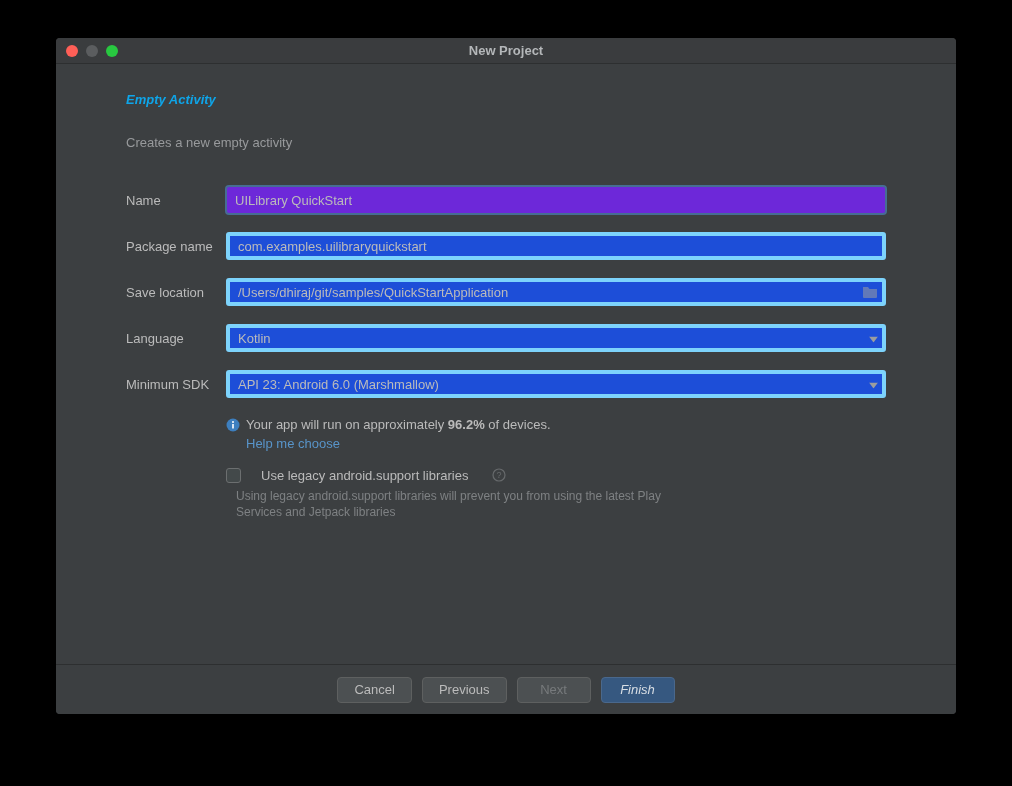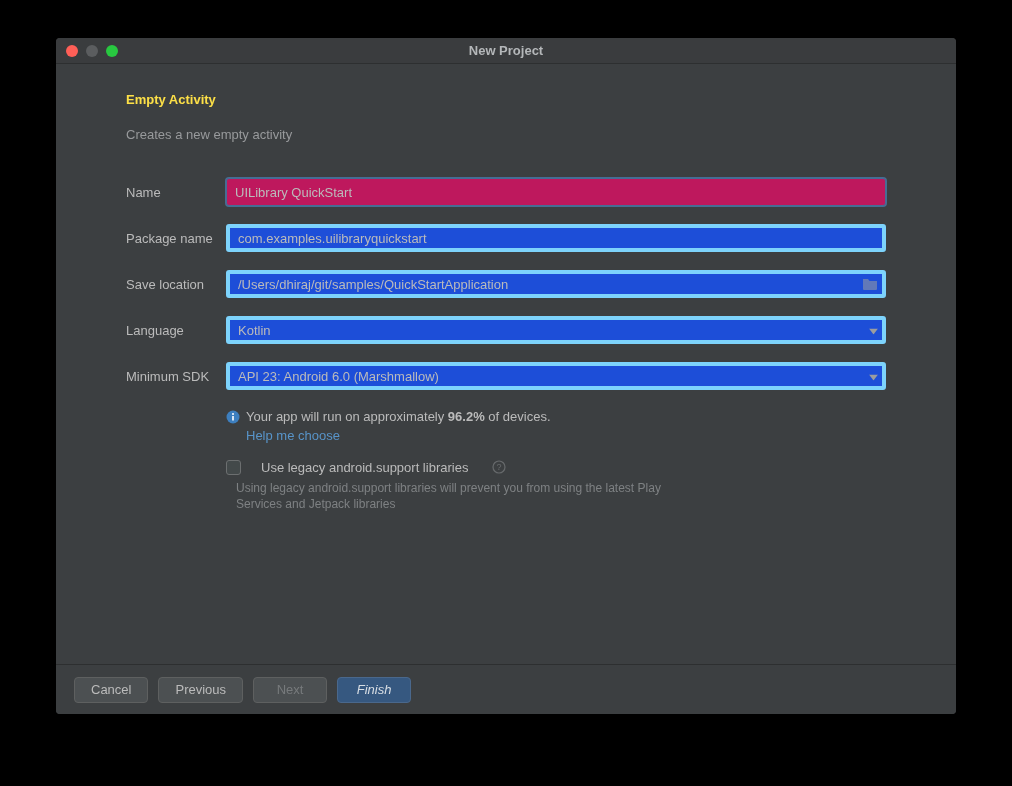--- a/index.html
+++ b/index.html
@@ -50,24 +50,25 @@
       font-weight: 600;
       pointer-events: none;
     }
     .content {
       flex: 1;
       padding: 28px 70px 0 70px;
       color: #bbbbbb;
       overflow: hidden;
     }
     .heading {
-      color: #fde047;
+      color: #0ea5e9;
       font-weight: 700;
       font-size: 13px;
-      margin-bottom: 20px;
+      margin-bottom: 28px;
+      font-style: italic;
     }
     .subheading {
       color: #989a9c;
       font-size: 13px;
       margin-bottom: 36px;
     }
     .form-row {
       display: flex;
       align-items: center;
       margin-bottom: 18px;
@@ -88,21 +89,21 @@
       padding: 0 8px;
       font-size: 13px;
       font-family: inherit;
       outline: none;
       display: flex;
       align-items: center;
     }
     .form-control.focused {
       border: 1px solid #466d94;
       box-shadow: 0 0 0 1px #466d94;
-      background: #be185d;
+      background: #6d28d9;
     }
     input.form-control { }
     .input-with-icon {
       position: relative;
       flex: 1;
       display: flex;
     }
     .input-with-icon .form-control { flex: 1; padding-right: 30px; }
     .folder-icon {
       position: absolute;
@@ -168,21 +169,21 @@
       color: #7e8183;
       font-size: 12px;
       line-height: 1.35;
       max-width: 440px;
     }
     .footer {
       height: 50px;
       border-top: 1px solid #2d2f30;
       display: flex;
       align-items: center;
-      justify-content: flex-start;
+      justify-content: center;
       padding: 0 18px;
       gap: 10px;
       background: #3c3f41;
     }
     .btn {
       height: 26px;
       padding: 0 16px;
       border-radius: 4px;
       border: 1px solid #5e6060;
       background: #4c5052;

